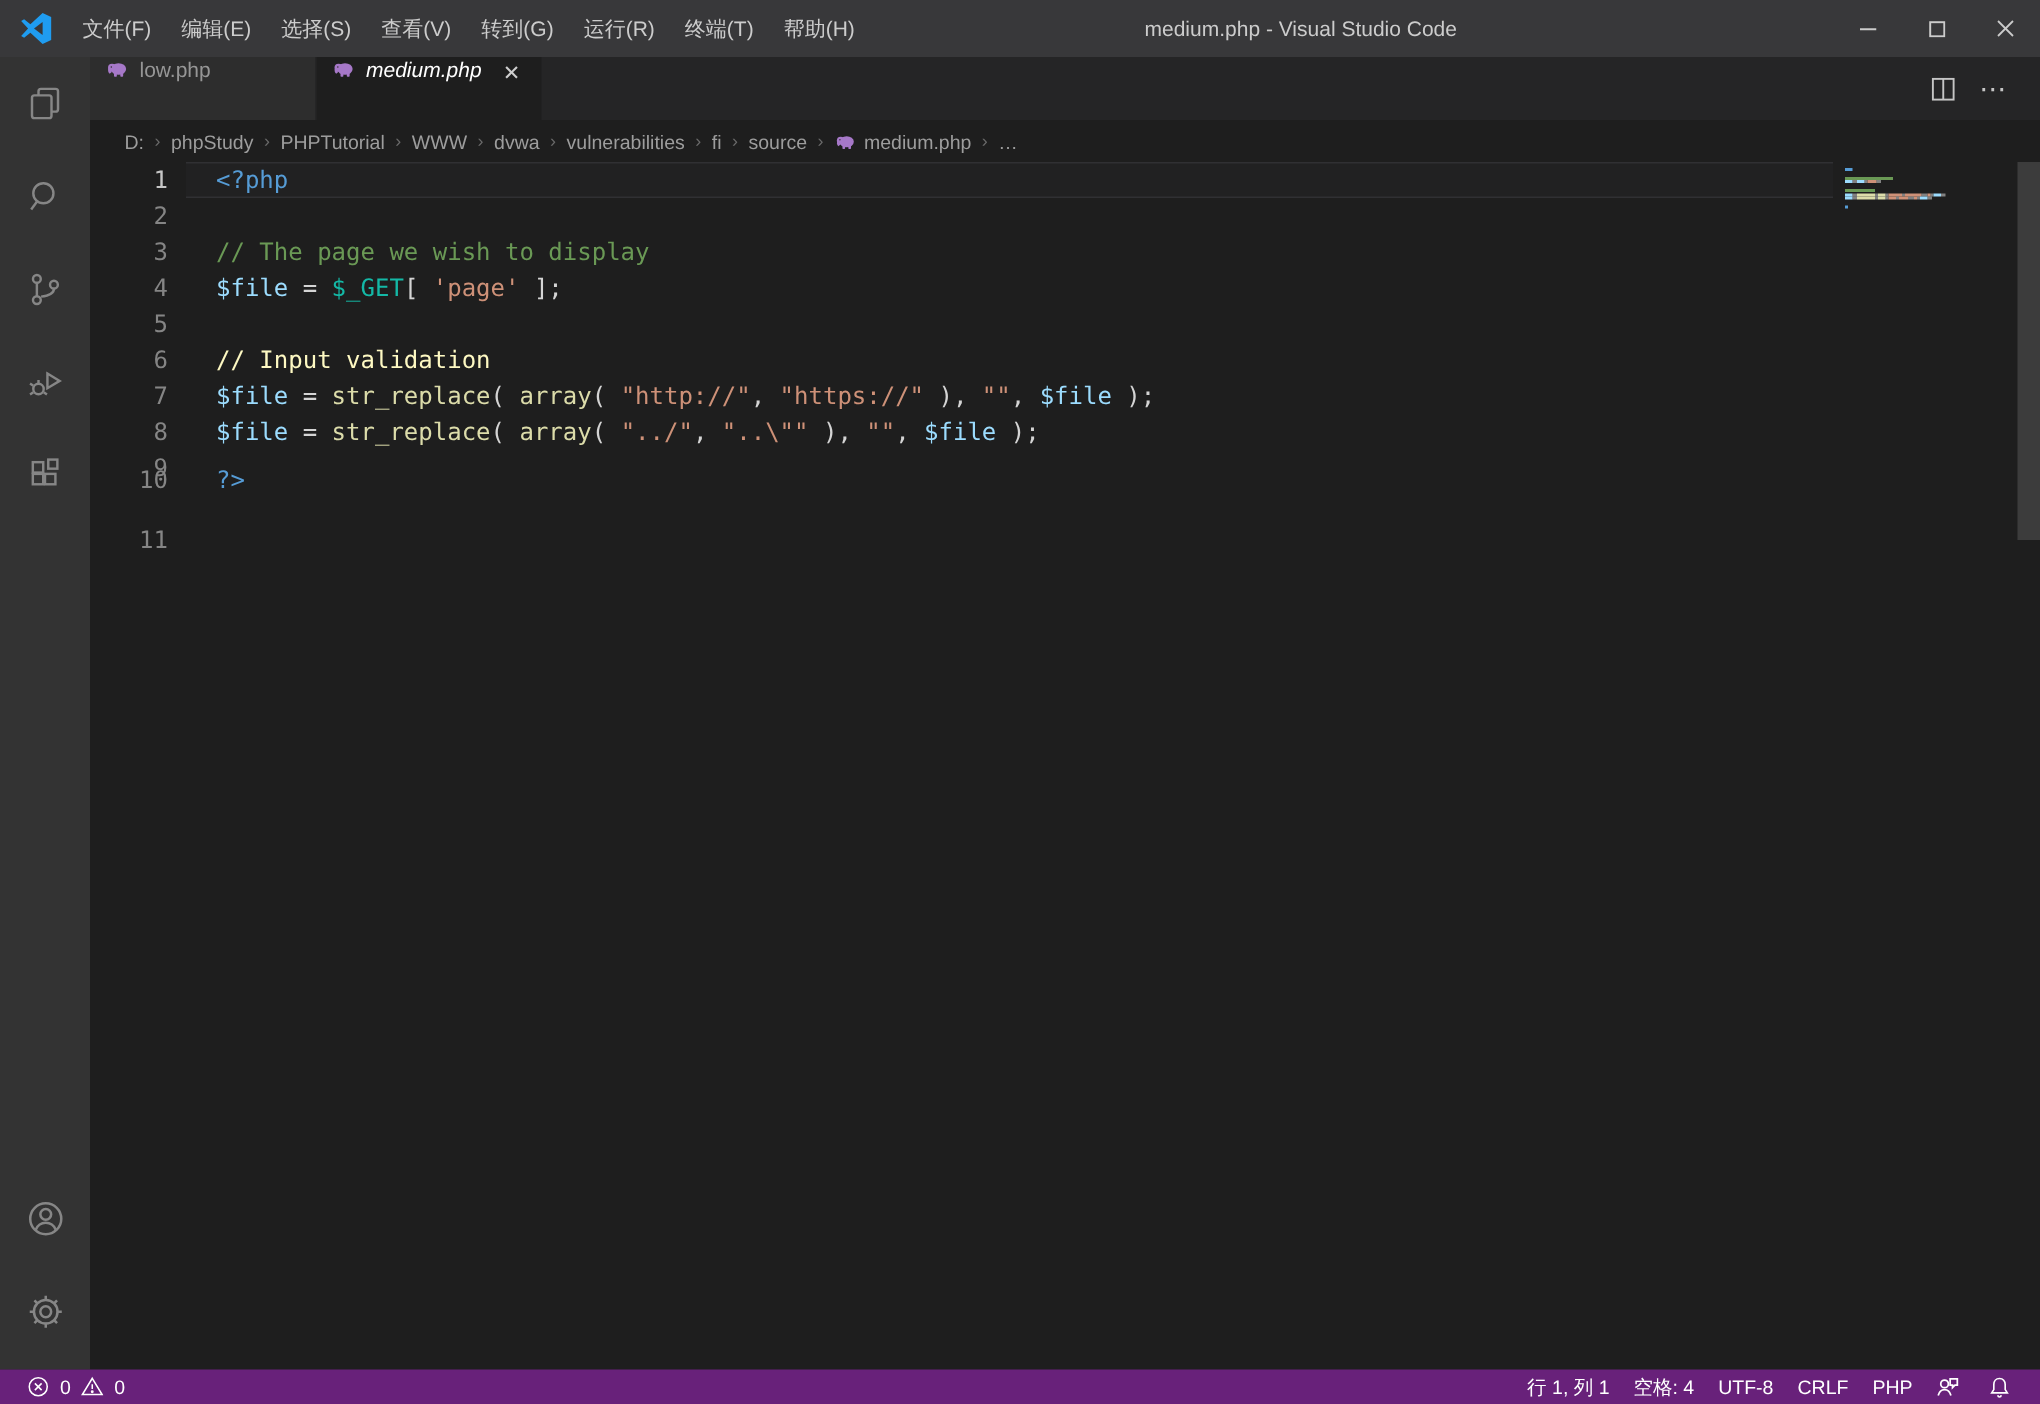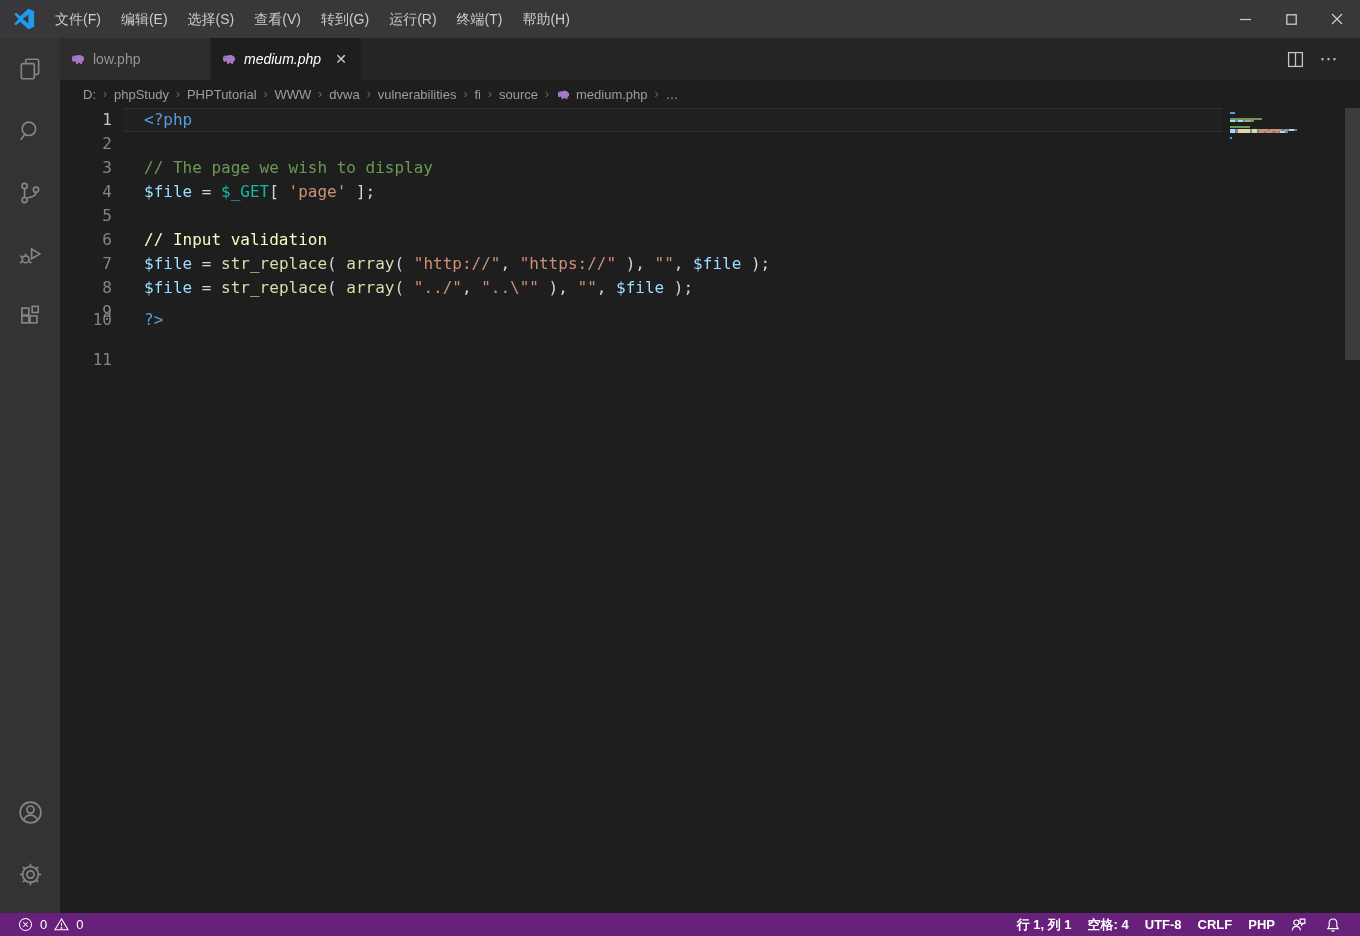--- a/index.html
+++ b/index.html
@@ -20,21 +20,21 @@
   .activitybar{position:absolute;top:38px;left:0;width:60px;bottom:23px;background:#333333;}
   .ab-item{width:60px;height:62px;display:flex;align-items:center;justify-content:center;}
   .ab-item svg{stroke:#868686;fill:none;stroke-width:1.5;}
   .ab-bottom{position:absolute;bottom:8px;left:0;width:60px;}
 
   .main{position:absolute;top:38px;left:60px;right:0;bottom:23px;}
 
   
   .tabbar{position:absolute;top:0;left:0;right:0;height:42px;background:#252526;display:flex;}
   .tabs{display:flex;height:100%;}
-  .tab{width:151px;box-sizing:border-box;height:100%;display:flex;align-items:center;padding:0 10px;
+  .tab{width:151px;box-sizing:border-box;height:100%;display:flex;padding:0 10px;
        background:#2d2d2d;border-right:1px solid #252526;cursor:default;}
   .tab.active{background:#1e1e1e;}
   .tab .ticon{width:16px;height:16px;margin-right:7px;flex:0 0 auto;}
   .tab .tlabel{font-size:14px;color:#969696;white-space:nowrap;overflow:hidden;flex:1;}
   .tab.active .tlabel{color:#ffffff;}
   .tab .tlabel.preview{font-style:italic;}
   .tab .tclose{width:20px;height:20px;display:flex;align-items:center;justify-content:center;color:#cfcfcf;font-size:14px;border-radius:4px;}
   .editor-actions{position:absolute;right:14px;top:0;height:42px;display:flex;align-items:center;color:#c5c5c5;}
   .ea-btn{width:34px;height:42px;display:flex;align-items:center;justify-content:center;}
   .ea-more{font-size:18px;letter-spacing:1px;color:#c5c5c5;}
@@ -60,21 +60,21 @@
   .scrollbar-slider{position:absolute;top:0;right:0;width:15px;height:252px;background:rgba(121,121,121,0.33);}
 
   
   .statusbar{position:absolute;left:0;right:0;bottom:0;height:23px;display:flex;align-items:center;
       justify-content:space-between;font-size:13px;color:#ffffff;}
   .sb-left,.sb-right{display:flex;align-items:center;height:100%;}
   .sb-left{padding-left:10px;}
   .sb-item{display:flex;align-items:center;padding:0 8px;height:100%;cursor:default;}
   .sb-item svg{margin-right:4px;}
   .sb-icon-item{padding:0 7px;}
-  .sb-right{padding-right:8px;font-weight:bold;}
+  .sb-right{padding-right:8px;}
 </style>
 </head>
 <body>
 
 <div class="window">
 
   <div class="titlebar">
     <svg class="logo" viewBox="0 0 100 100">
       <path fill="#1F9CF0" d="M96 15 L70 3 L33 37 L14 22 L5 27 L26 50 L5 73 L14 78 L33 63 L70 97 L96 85 Z"></path>
       <path fill="#38383A" d="M70 30 L70 70 L44 50 Z"></path>
@@ -82,20 +82,21 @@
     <div class="menubar" id="menubar">
         <span class="menu-item">文件(F)</span>
         <span class="menu-item">编辑(E)</span>
         <span class="menu-item">选择(S)</span>
         <span class="menu-item">查看(V)</span>
         <span class="menu-item">转到(G)</span>
         <span class="menu-item">运行(R)</span>
         <span class="menu-item">终端(T)</span>
         <span class="menu-item">帮助(H)</span>
       </div>
+    <div class="win-title">medium.php - Visual Studio Code</div>
     <div class="window-controls">
       <div class="wc-btn">
         <svg width="11" height="11" viewBox="0 0 11 11">
             <line x1="0" y1="5.5" x2="11" y2="5.5" stroke-width="1.2"></line>
           </svg>
       </div>
       <div class="wc-btn">
         <svg width="11" height="11" viewBox="0 0 11 11">
             <rect x="0.8" y="0.8" width="9.4" height="9.4" fill="none" stroke-width="1.3"></rect>
           </svg>

